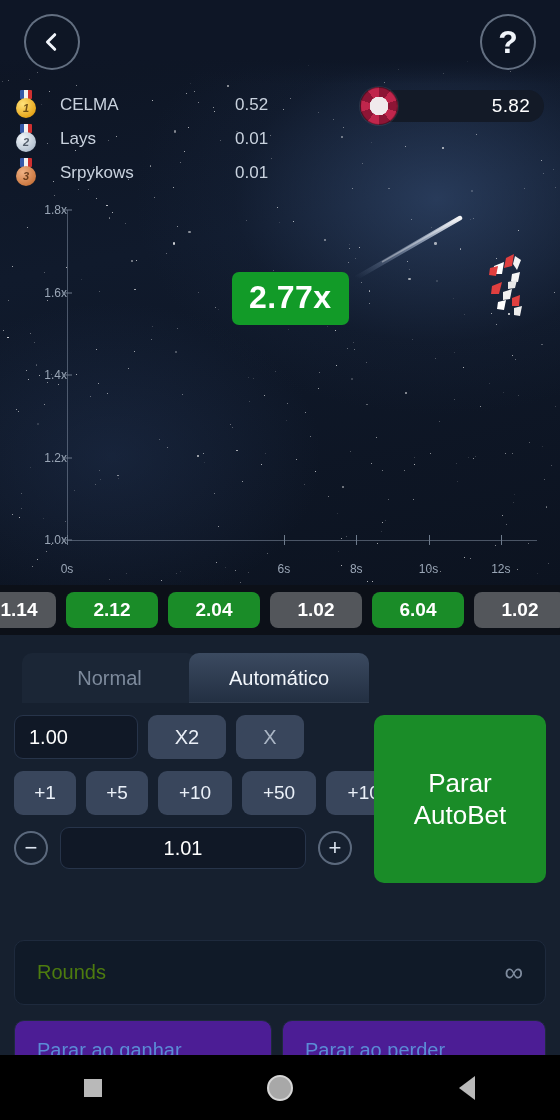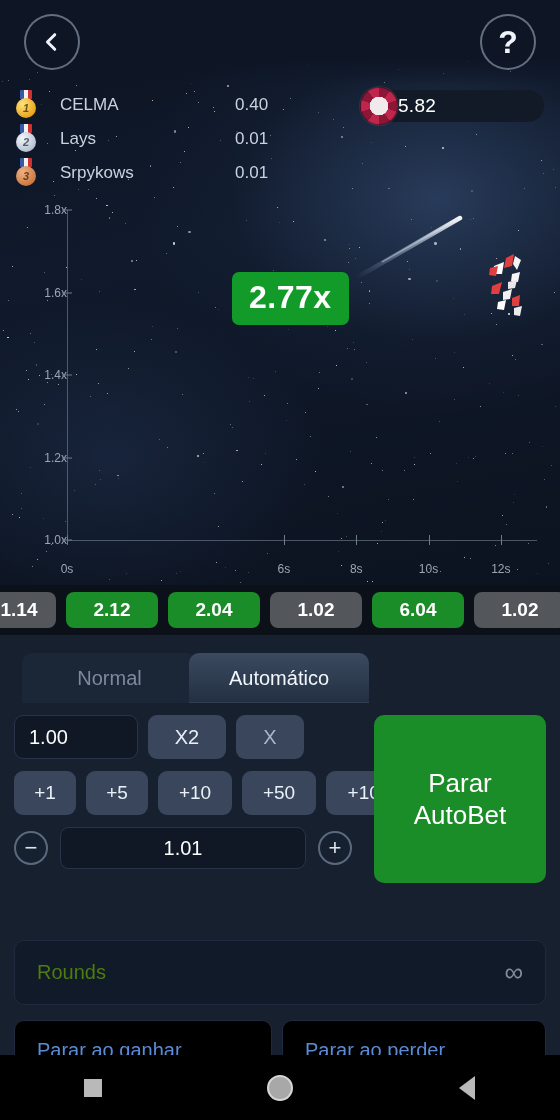--- a/index.html
+++ b/index.html
@@ -70,21 +70,21 @@
   }
   #chip-icon{
     width:38px; height:38px; border-radius:50%; margin-left:-4px; flex:none;
     background:
       radial-gradient(circle at 50% 50%, #f0eaec 0 36%, rgba(0,0,0,0) 37%),
       conic-gradient(#8d1535 0 10%, #c0264c 10% 20%, #8d1535 20% 30%, #c0264c 30% 40%, #8d1535 40% 50%, #c0264c 50% 60%, #8d1535 60% 70%, #c0264c 70% 80%, #8d1535 80% 90%, #c0264c 90% 100%);
     border:1px solid rgba(0,0,0,.35);
     box-shadow:0 0 0 1px rgba(255,255,255,.08);
   }
   #balance-value{
-    flex:1; text-align:left; color:#fff; font-size:19px; letter-spacing:.3px;
+    flex:1; text-align:right; color:#fff; font-size:19px; letter-spacing:.3px;
     margin-right:14px;
   }
 
   
   #chart{ position:absolute; left:0; top:190px; width:560px; height:380px; z-index:5; }
   .ytick{
     position:absolute; right:493px; transform:translateY(-50%);
     color:#9aa6b6; font-size:12px; white-space:nowrap;
   }
   .ytick-mark{ position:absolute; left:62px; width:10px; height:1px; background:#6e7b8c; transform:translateY(-50%); }
@@ -200,21 +200,21 @@
   #rounds-field{
     position:absolute; left:14px; top:305px; width:532px; height:65px;
     border-radius:10px; background:#101a28; border:1px solid #1e2a3d;
     display:flex; align-items:center; padding:0 22px;
   }
   #rounds-label{ color:#4d7c0f; font-size:20px; flex:1; }
   #rounds-infinity{ color:#7f8c9e; font-size:26px; }
 
   .stop-field{
     position:absolute; top:385px; height:60px;
-    border-radius:10px; background:#000000; border:1px solid #1e2a3d;
+    border-radius:10px; background:#4c1d95; border:1px solid #1e2a3d;
     display:flex; align-items:center; padding:0 22px;
     color:#5b8bd6; font-size:20px;
   }
   #stop-win{ left:14px; width:258px; }
   #stop-lose{ left:282px; width:264px; }
 
   
   #navbar{
     position:absolute; left:0; bottom:0; width:560px; height:65px;
     background:#000; z-index:12;
@@ -634,21 +634,21 @@
     </div>
   </div>
 
   <div id="leaderboard">
       <div class="lb-row">
         <div class="medal m1">
           <i class="ribbon"></i>
           <i class="disc">1</i>
         </div>
         <span class="lb-name">CELMA</span>
-        <span class="lb-val">0.40</span>
+        <span class="lb-val">0.52</span>
       </div>
       <div class="lb-row">
         <div class="medal m2">
           <i class="ribbon"></i>
           <i class="disc">2</i>
         </div>
         <span class="lb-name">Lays</span>
         <span class="lb-val">0.01</span>
       </div>
       <div class="lb-row">

